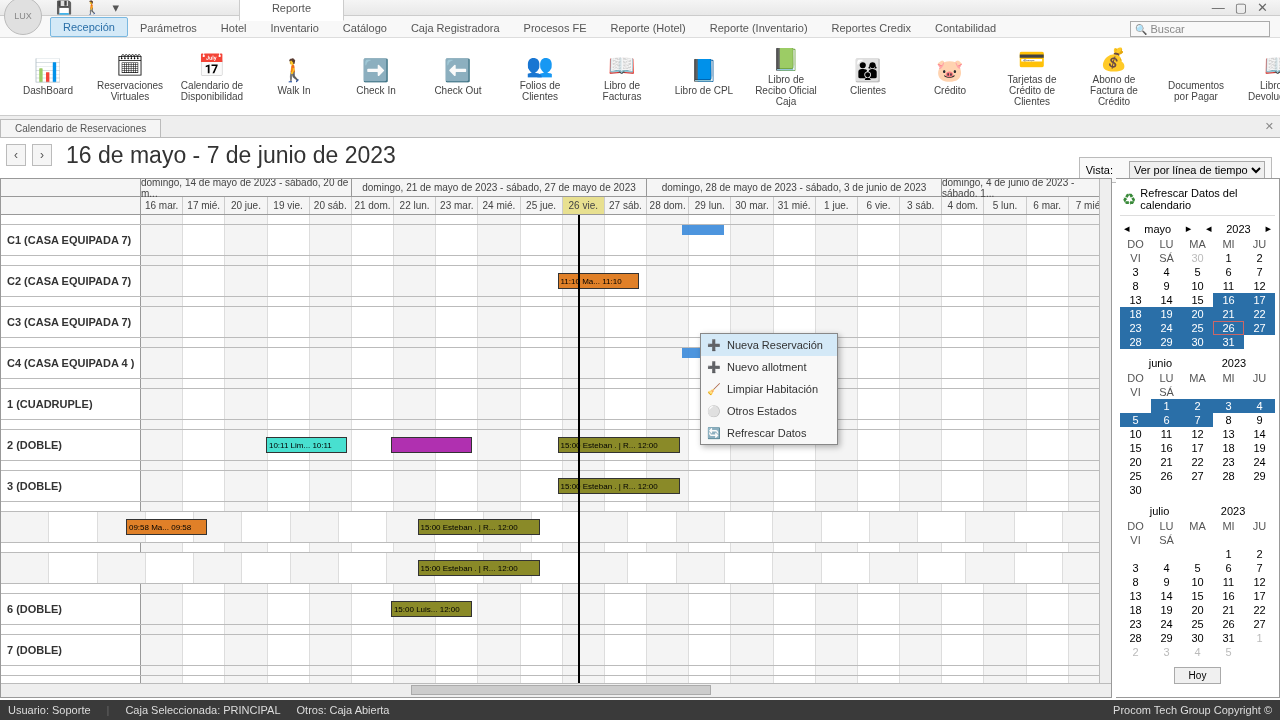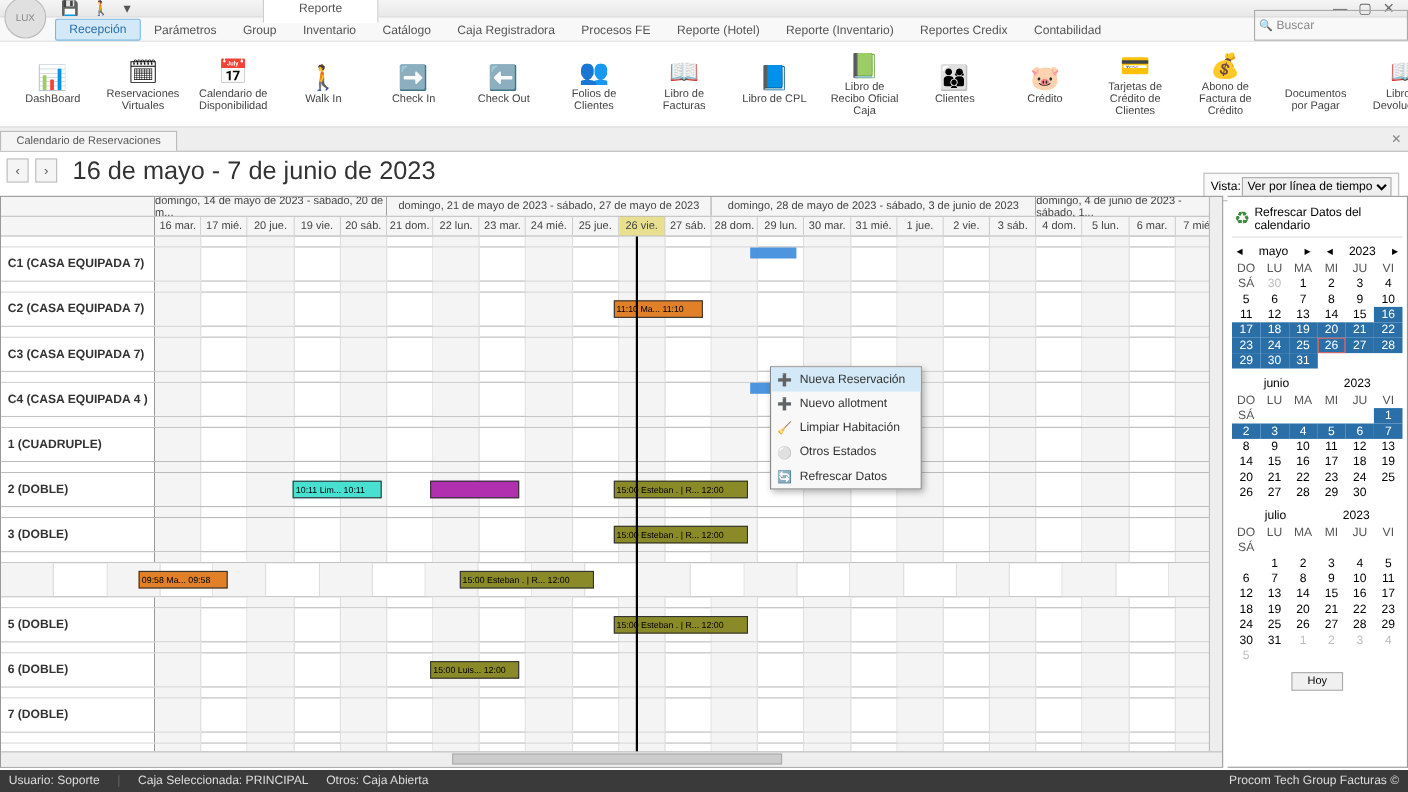--- a/index.html
+++ b/index.html
@@ -9,34 +9,34 @@
 .tb-icons{display:flex;gap:12px;margin-left:6px}
 .tb-icons span{color:#555;font-size:13px}
 .tabs-top{display:flex;margin-left:120px;gap:0}
 .tab-top{padding:6px 32px;color:#777;border:1px solid transparent}
 .tab-top.active{background:#fff;border:1px solid #ccc;border-bottom:1px solid #fff;color:#555}
 .win-btns{margin-left:auto;display:flex;gap:10px;padding-right:8px}
 .win-btns span{color:#666;font-size:13px;cursor:pointer}
 .menubar{height:22px;background:#f8f8f8;display:flex;align-items:flex-end;padding-left:50px;border-bottom:1px solid #ddd}
 .menu-item{padding:3px 12px;color:#555;cursor:pointer}
 .menu-item.active{background:#d4e9f7;border:1px solid #7ab8e0;border-radius:2px;color:#2a6fa8}
-.search-box{margin-left:auto;width:140px;height:28px;border:1px solid #aaa;padding:0 4px;display:flex;align-items:center}
+.search-box{margin-left:auto;margin-right:10px;width:140px;height:16px;border:1px solid #aaa;padding:0 4px;display:flex;align-items:center}
 .search-box::before{content:"🔍";font-size:10px;margin-right:3px;color:#888}
 .toolbar{height:78px;background:#fff;display:flex;align-items:center;padding:4px 8px;gap:2px;border-bottom:1px solid #ccc}
 .tool-btn{display:flex;flex-direction:column;align-items:center;justify-content:center;padding:2px 6px;min-width:50px;cursor:pointer;text-align:center}
 .tool-btn .ico{font-size:22px;height:28px;display:flex;align-items:center;justify-content:center}
 .tool-btn .lbl{font-size:10px;color:#444;line-height:1.1;max-width:76px}
 .tool-btn.wide{min-width:80px}
 .doc-tabs{height:22px;background:#eee;display:flex;align-items:center;border-bottom:1px solid #bbb;position:relative}
 .doc-tab{padding:3px 14px;background:#f5f5f5;border:1px solid #bbb;border-bottom:none;font-size:10px;color:#555;position:relative;top:1px}
 .doc-tabs .close-x{position:absolute;right:6px;color:#888;cursor:pointer}
 .nav-row{height:34px;display:flex;align-items:center;padding:0 6px;gap:6px}
 .nav-btn{width:20px;height:22px;border:1px solid #bbb;background:#f5f5f5;display:flex;align-items:center;justify-content:center;cursor:pointer;font-size:12px;color:#555}
 .date-range{font-size:23px;color:#333;margin-left:8px}
-.vista-box{position:absolute;right:8px;top:157px;border:1px solid #bbb;padding:3px 6px;display:flex;align-items:center;gap:1px;background:#f9f9f9}
+.vista-box{position:absolute;right:8px;top:157px;border:1px solid #bbb;padding:3px 6px;display:flex;align-items:center;gap:16px;background:#f9f9f9}
 .vista-box select{font-size:11px;border:1px solid #aaa;height:18px}
 .main{position:absolute;top:178px;left:0;right:168px;bottom:22px;border:1px solid #999;overflow:hidden}
 .grid-header1{height:18px;display:flex;border-bottom:1px solid #999}
 .gh-left{width:140px;border-right:1px solid #999;background:#f5f5f5}
 .gh-week{flex:1;border-right:1px solid #999;display:flex;align-items:center;justify-content:center;font-size:10px;color:#444;background:#f5f5f5}
 .grid-header2{height:18px;display:flex;border-bottom:1px solid #999}
 .gh-day{flex:1;border-right:1px solid #ccc;display:flex;align-items:center;justify-content:center;font-size:10px;color:#444;background:#f5f5f5}
 .gh-day.today{background:#e8e090}
 .grid-body{position:absolute;top:36px;left:0;right:0;bottom:14px;overflow:hidden}
 .room-row{height:31px;display:flex;border-bottom:1px solid #bbb;position:relative}
@@ -51,21 +51,21 @@
 .context-menu{position:absolute;background:#f8f8f8;border:1px solid #888;box-shadow:2px 2px 6px rgba(0,0,0,0.3);z-index:100;width:138px}
 .ctx-item{padding:4px 6px;display:flex;align-items:center;gap:6px;cursor:pointer;font-size:11px;color:#333}
 .ctx-item:hover,.ctx-item.hover{background:#d4e9f7}
 .ctx-ico{width:14px;height:14px;display:inline-flex;align-items:center;justify-content:center;font-size:11px}
 .right-panel{position:absolute;top:178px;right:0;width:164px;bottom:22px;border:1px solid #999;border-left:none;background:#fff;padding:4px}
 .refresh-row{display:flex;align-items:center;gap:4px;padding:4px 2px;font-size:10px;border-bottom:1px solid #ddd;margin-bottom:6px}
 .refresh-row .ico{color:#3a8a3a;font-size:16px}
 .mini-cal{margin-bottom:8px}
 .mc-head{display:flex;justify-content:space-between;align-items:center;font-size:11px;padding:0 4px;margin-bottom:2px}
 .mc-head span{cursor:pointer}
-.mc-grid{display:grid;grid-template-columns:repeat(6,1fr);gap:0;font-size:9px}
+.mc-grid{display:grid;grid-template-columns:repeat(5,1fr);gap:0;font-size:9px}
 .mc-dow{text-align:center;color:#555;padding:1px 0}
 .mc-day{text-align:center;padding:1px 0;cursor:pointer}
 .mc-day.other{color:#bbb}
 .mc-day.sel{background:#2a6fa8;color:#fff}
 .mc-day.today{border:1px solid #c66;padding:0}
 .hoy-btn{display:block;margin:4px auto;border:1px solid #aaa;background:#f0f0f0;padding:2px 14px;font-size:10px;cursor:pointer}
 .statusbar{position:absolute;bottom:0;left:0;right:0;height:20px;background:#3a3a3a;color:#ddd;display:flex;align-items:center;padding:0 8px;font-size:10px;gap:16px}
 .statusbar .sep{color:#666}
 .copyright{margin-left:auto}
 .gh-scroll{position:absolute;right:0;top:0;bottom:14px;width:12px;background:#eee;border-left:1px solid #bbb}
@@ -89,21 +89,21 @@
   <div class="win-btns">
     <span>—</span>
     <span>▢</span>
     <span>✕</span>
   </div>
 </div>
 
 <div class="menubar" id="menubar">
     <div class="menu-item active">Recepción</div>
     <div class="menu-item">Parámetros</div>
-    <div class="menu-item">Group</div>
+    <div class="menu-item">Hotel</div>
     <div class="menu-item">Inventario</div>
     <div class="menu-item">Catálogo</div>
     <div class="menu-item">Caja Registradora</div>
     <div class="menu-item">Procesos FE</div>
     <div class="menu-item">Reporte (Hotel)</div>
     <div class="menu-item">Reporte (Inventario)</div>
     <div class="menu-item">Reportes Credix</div>
     <div class="menu-item">Contabilidad</div>
     <div class="search-box">
       <span style="color: rgb(136, 136, 136);">Buscar</span>
@@ -213,21 +213,21 @@
       <div class="gh-day">23 mar.</div>
       <div class="gh-day">24 mié.</div>
       <div class="gh-day">25 jue.</div>
       <div class="gh-day today">26 vie.</div>
       <div class="gh-day">27 sáb.</div>
       <div class="gh-day">28 dom.</div>
       <div class="gh-day">29 lun.</div>
       <div class="gh-day">30 mar.</div>
       <div class="gh-day">31 mié.</div>
       <div class="gh-day">1 jue.</div>
-      <div class="gh-day">2 vie.</div>
+      <div class="gh-day">6 vie.</div>
       <div class="gh-day">3 sáb.</div>
       <div class="gh-day">4 dom.</div>
       <div class="gh-day">5 lun.</div>
       <div class="gh-day">6 mar.</div>
       <div class="gh-day">7 mié.</div>
     </div>
   <div class="grid-body" id="gbody">
       <div class="block-row">
         <div class="room-label"></div>
         <div class="room-cells" style="flex:1">
@@ -704,21 +704,20 @@
           <div class="room-cell"></div>
           <div class="room-cell"></div>
           <div class="room-cell"></div>
           <div class="room-cell"></div>
           <div class="room-cell"></div>
           <div class="room-cell"></div>
           <div class="room-cell"></div>
         </div>
       </div>
       <div class="room-row">
-        <div class="room-label">5  (DOBLE)</div>
         <div class="room-cells">
           <div class="room-cell"></div>
           <div class="room-cell"></div>
           <div class="room-cell"></div>
           <div class="room-cell"></div>
           <div class="room-cell"></div>
           <div class="room-cell"></div>
           <div class="room-cell"></div>
           <div class="room-cell"></div>
           <div class="room-cell"></div>
@@ -1112,14 +1111,14 @@
       </div>
       <button class="hoy-btn">Hoy</button>
     </div>
 </div>
 
 <div class="statusbar">
   <span><span>Usuario:</span> <span>Soporte</span></span>
   <span class="sep">|</span>
   <span><span>Caja Seleccionada:</span> <span>PRINCIPAL</span></span>
   <span><span>Otros:</span> <span>Caja Abierta</span></span>
-  <span class="copyright">Procom Tech Group Facturas ©</span>
+  <span class="copyright">Procom Tech Group Copyright ©</span>
 </div>
 
 </body></html>

